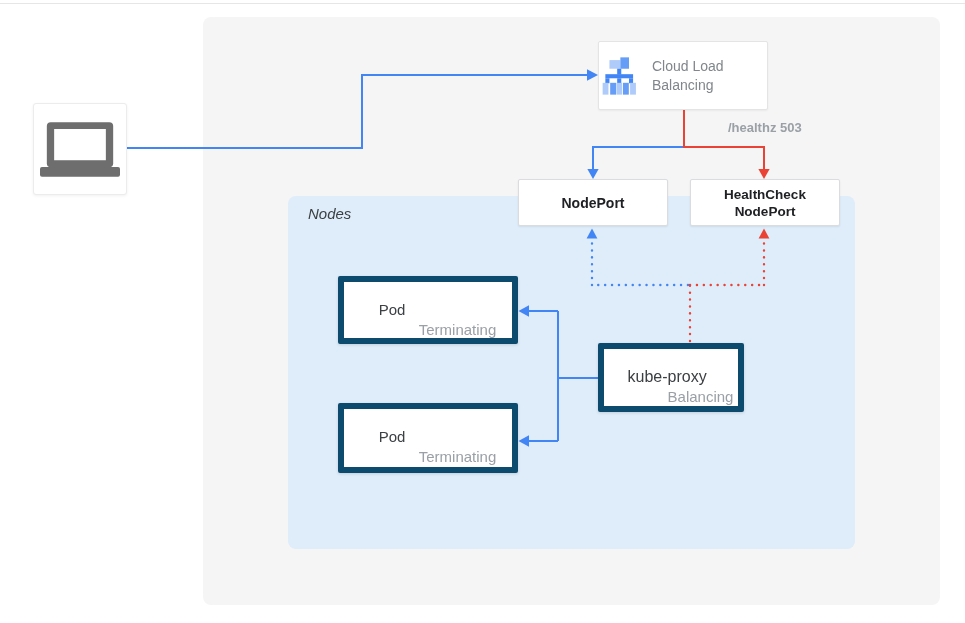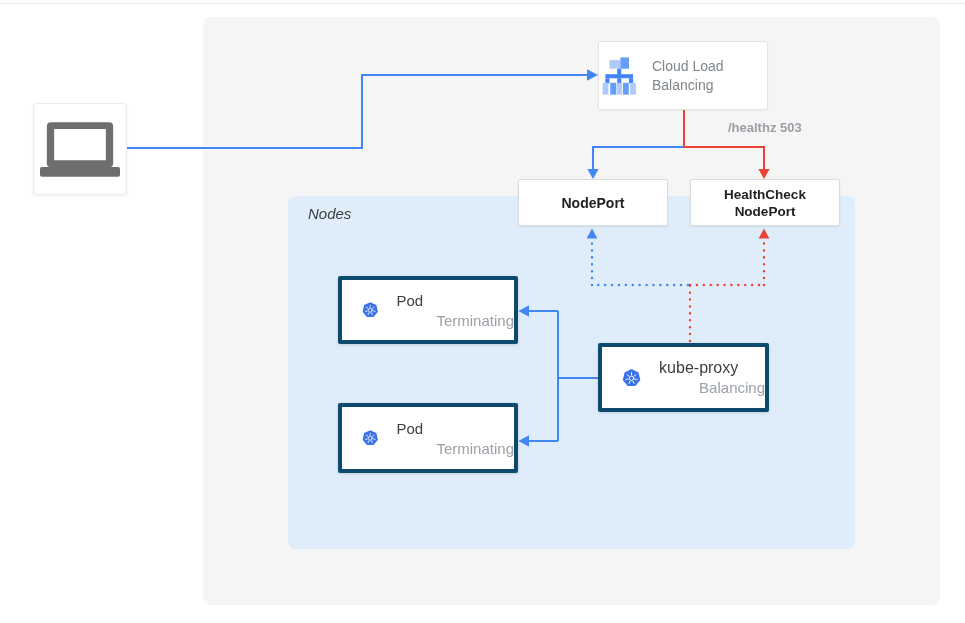--- a/index.html
+++ b/index.html
@@ -62,27 +62,27 @@
     position:absolute; width:150px; height:47px; top:179px;
     background:#fff; border:1px solid #dadce0; border-radius:2px;
     box-shadow:0 1px 2px rgba(0,0,0,.08);
     display:flex; align-items:center; justify-content:center;
     text-align:center;
     font-weight:bold; color: var(--text-black,#202124);
   }
   .nodeport-box { left:518px; font-size:14px; }
   .healthcheck-box { left:690px; font-size:13.5px; line-height:17px; padding:0 22px; }
   .card {
-    position:absolute; background:#fff; border:4px solid #0c4a6e; border-radius:2px;
+    position:absolute; background:#fff; border:6px solid #0c4a6e; border-radius:2px;
     box-shadow:0 1px 3px rgba(60,64,67,.18);
-    display:flex; align-items:center; gap:17px; padding-left:19px;
+    display:flex; align-items:center; gap:17px; padding-left:19px;flex-direction:column;
   }
   .pod1 { left:338px; top:276px; width:180px; height:68px; }
   .pod2 { left:338px; top:403px; width:180px; height:70px; }
-  .kubeproxy { left:598px; top:343px; width:171px; height:69px; }
+  .kubeproxy { left:598px; top:343px; width:146px; height:69px; }
   .card .title { font-size:15px; color:var(--text-dark,#3c4043); line-height:21px; }
   .kubeproxy .title { font-size:16px; }
   .card .subtitle { font-size:15px; color:var(--text-gray,#9aa0a6); line-height:20px;margin-left:40px; }
 </style>
 </head>
 <body>
 
 <div class="canvas">
 
   <div class="top-hairline"></div>

